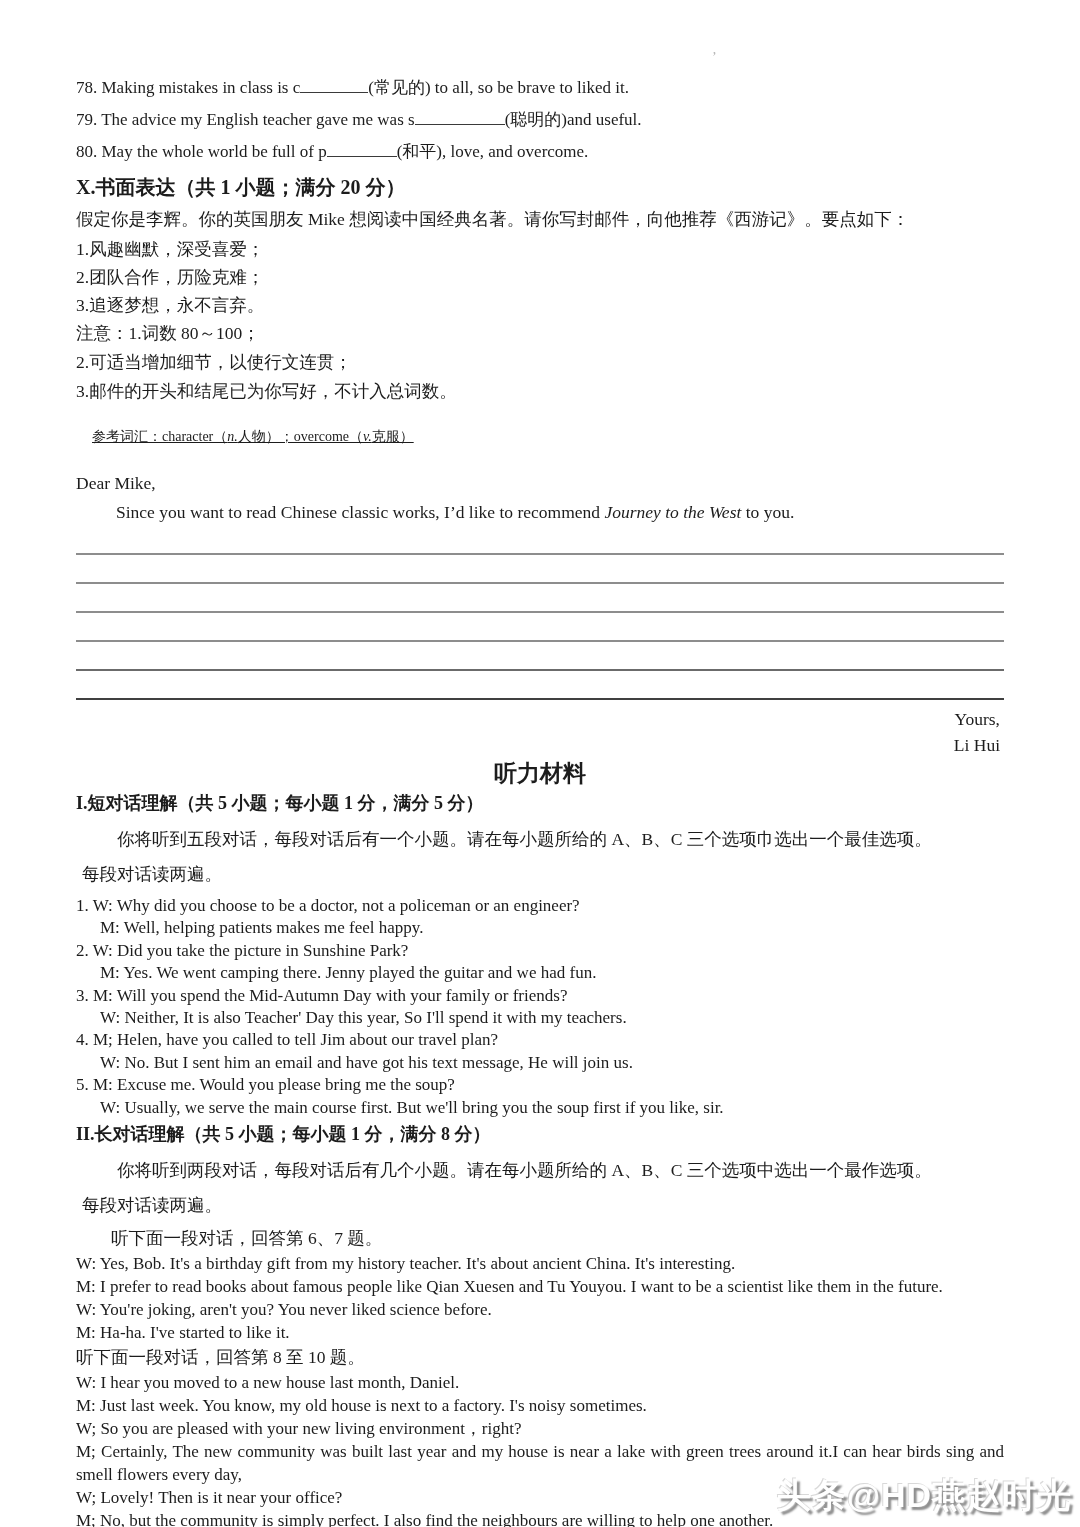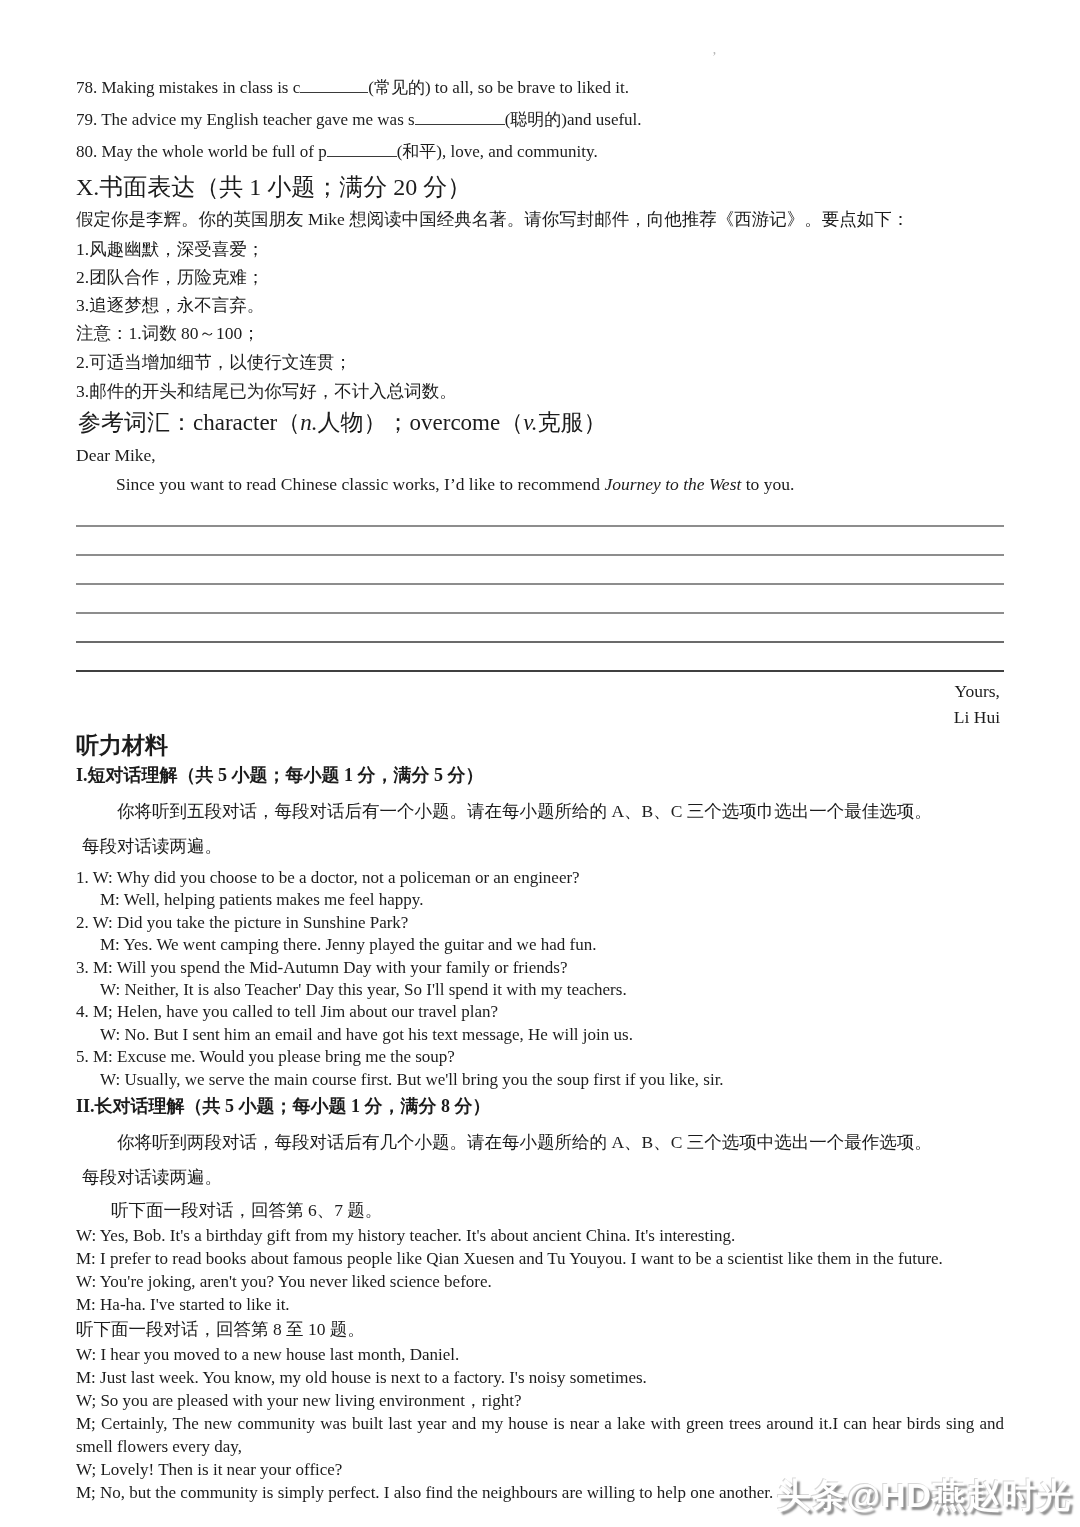--- a/index.html
+++ b/index.html
@@ -21,39 +21,39 @@
   .fb-line{font-size:17px;line-height:32px;white-space:nowrap;}
   .blank{
     display:inline-block;height:14px;vertical-align:baseline;
     border-bottom:1.5px solid #3a3a3a;
   }
   .blank.b78{width:68px;}
   .blank.b79{width:90px;}
   .blank.b80{width:70px;}
   
   .sec-heading{
-    font-size:24px;font-weight:normal;line-height:34px;margin:2px 0 0 0;
+    font-size:20px;font-weight:bold;line-height:34px;margin:2px 0 0 0;
   }
   .prompt{font-size:17.5px;line-height:31px;margin:0;}
   .pt{font-size:17.5px;line-height:28px;margin:0;}
   .note{font-size:17.5px;line-height:29px;margin:0;}
-  .ref{font-size:23px;line-height:30px;margin:2px;}
+  .ref{font-size:14px;line-height:30px;margin:16px;text-decoration:underline;}
   .ref i{font-style:italic;}
   .salutation{font-size:17.5px;line-height:30px;margin:0;}
   .opening{font-size:17.5px;line-height:29px;margin:0;padding-left:40px;}
   .opening i{font-style:italic;}
   .write-area{margin-top:12px;}
   .write-line{height:27px;border-bottom:2px solid #8d8d8d;}
   .write-line.first{height:14px;}
   .write-line.l5{border-bottom-color:#6b6b6b;}
   .write-line.l6{border-bottom-color:#404040;}
   .closing{text-align:right;font-size:17.5px;line-height:26px;margin-top:6px;padding-right:4px;}
   
   .listen-title{
-    text-align:left;font-size:23px;font-weight:bold;line-height:30px;margin:0;
+    text-align:center;font-size:23px;font-weight:bold;line-height:30px;margin:0;
     font-family:"Liberation Sans","DejaVu Sans",sans-serif;
   }
   .part-heading{font-size:18px;font-weight:bold;line-height:31px;margin:0;}
   .instr{font-size:17.5px;line-height:29px;margin:6px;text-align:justify;}
   .instr.indent{text-indent:2em;}
   .instr.tight{line-height:28px;}
   .dialogs{margin-top:3px;}
   .dlg{font-size:17px;line-height:22.4px;}
   .dlg.reply{padding-left:24px;}
   .dlg2{font-size:17px;line-height:23px;}
@@ -73,21 +73,21 @@
 </style>
 </head>
 <body>
 
 <div class="page">
 
   <span class="stray">’</span>
 
   <div class="fb-line"><span>78. Making mistakes in class is c</span><span class="blank b78"></span><span>(常见的)</span><span> to all, so be brave to liked it.</span></div>
   <div class="fb-line"><span>79. The advice my English teacher gave me was s</span><span class="blank b79"></span><span>(聪明的)</span><span>and useful.</span></div>
-  <div class="fb-line"><span>80. May the whole world be full of p</span><span class="blank b80"></span><span>(和平)</span><span>, love, and community.</span></div>
+  <div class="fb-line"><span>80. May the whole world be full of p</span><span class="blank b80"></span><span>(和平)</span><span>, love, and overcome.</span></div>
 
   <h2 class="sec-heading">X.书面表达（共 1 小题；满分 20 分）</h2>
   <p class="prompt">假定你是李辉。你的英国朋友 Mike 想阅读中国经典名著。请你写封邮件，向他推荐《西游记》。要点如下：</p>
   <p class="pt">1.风趣幽默，深受喜爱；</p>
   <p class="pt">2.团队合作，历险克难；</p>
   <p class="pt">3.追逐梦想，永不言弃。</p>
   <p class="note">注意：1.词数 80～100；</p>
   <p class="note">2.可适当增加细节，以使行文连贯；</p>
   <p class="note">3.邮件的开头和结尾已为你写好，不计入总词数。</p>
   <p class="ref"><span>参考词汇：character（</span><i>n.</i><span>人物）；overcome（</span><i>v.</i><span>克服）</span></p>

